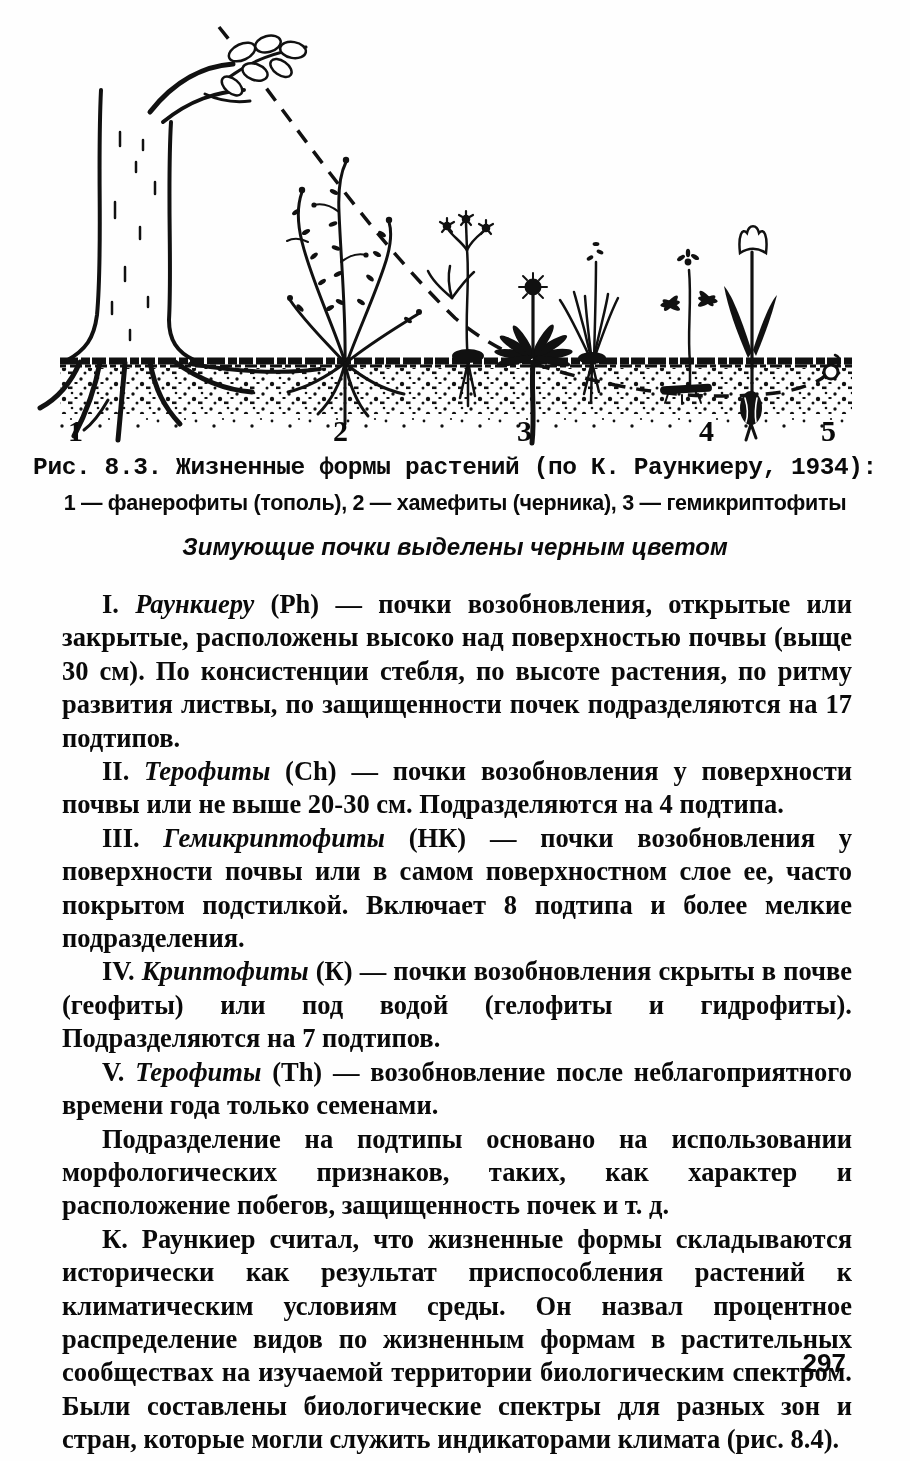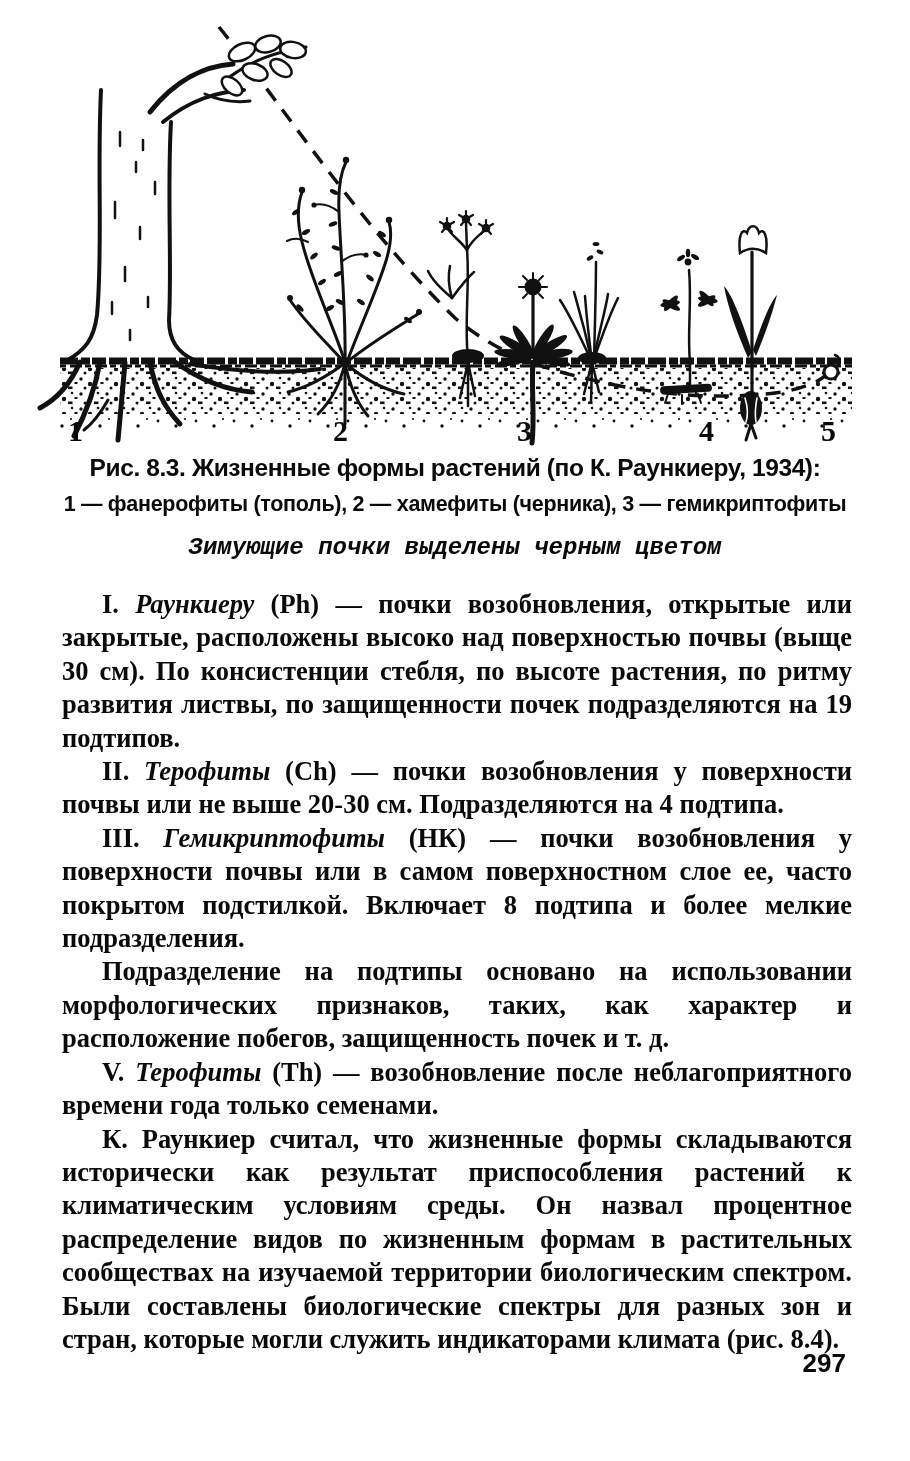--- a/index.html
+++ b/index.html
@@ -1,21 +1,21 @@
 <!DOCTYPE html>
 <html><head>
 <meta charset="utf-8">
 <style>
   html,body{margin:0;padding:0;background:#888;}
   .page{position:relative;width:910px;height:1461px;background:#fefefe;color:#0a0a0a;overflow:hidden;margin:0 auto;}
   .figure-wrap{width:910px;height:450px;}
-  .caption-title{margin-top:4px;text-align:center;font-family:Liberation Sans, sans-serif;font-weight:bold;font-size:24.5px;letter-spacing:-0.4px;}
+  .caption-title{margin-top:4px;text-align:center;font-family:Liberation Mono, monospace;font-weight:bold;font-size:24.5px;letter-spacing:-0.4px;}
   .legend{margin-top:8px;text-align:center;font-family:"Liberation Sans",sans-serif;font-weight:bold;font-size:21.5px;letter-spacing:-0.3px;line-height:29px;}
   .legend div{white-space:nowrap;}
-  .note{margin-top:15px;text-align:center;font-family:Liberation Mono, monospace;font-style:italic;font-weight:bold;font-size:24px;}
+  .note{margin-top:15px;text-align:center;font-family:Liberation Sans, sans-serif;font-style:italic;font-weight:bold;font-size:24px;}
   .body-text{margin:27px 58px 0 62px;font-family:"Liberation Serif",serif;font-weight:bold;font-size:26.5px;line-height:33.4px;text-align:justify;}
   .body-text p{margin:0;text-indent:40px;}
   .body-text i{font-weight:bold;}
   .page-number{position:absolute;top:1348px;right:64px;font-family:Liberation Sans, sans-serif;font-weight:bold;font-size:26px;}
   svg text{font-family:"Liberation Serif",serif;font-weight:bold;font-size:30px;fill:#0a0a0a;}
 </style>
 </head>
 <body>
 
 <div class="page">
@@ -242,23 +242,24 @@
 
   <div class="caption-title">Рис. 8.3. Жизненные формы растений (по К. Раункиеру, 1934):</div>
 
   <div class="legend">
     <div>1 — фанерофиты (тополь), 2 — хамефиты (черника), 3 — гемикриптофиты</div>
   </div>
 
   <div class="note">Зимующие почки выделены черным цветом</div>
 
   <div class="body-text">
-    <p><span>I. </span><i>Раункиеру</i><span> (Ph) — почки возобновления, открытые или закрытые, расположены высоко над поверхностью почвы (выще 30 см). По консистенции стебля, по высоте растения, по ритму развития листвы, по защищенности почек подразделяются на 19 подтипов.</span></p>
+    <p><span>I. </span><i>Раункиеру</i><span> (Ph) — почки возобновления, открытые или закрытые, расположены высоко над поверхностью почвы (выще 30 см). По консистенции стебля, по высоте растения, по ритму развития листвы, по защищенности почек подразделяются на 17 подтипов.</span></p>
     <p><span>II. </span><i>Терофиты</i><span> (Ch) — почки возобновления у поверхности почвы или не выше 20-30 см. Подразделяются на 4 подтипа.</span></p>
     <p><span>III. </span><i>Гемикриптофиты</i><span> (НК) — почки возобновления у поверхности почвы или в самом поверхностном слое ее, часто покрытом подстилкой. Включает 8 подтипа и более мелкие подразделения.</span></p>
+    <p><span>IV. </span><i>Криптофиты</i><span> (К) — почки возобновления скрыты в почве (геофиты) или под водой (гелофиты и гидрофиты). Подразделяются на 7 подтипов.</span></p>
+    <p><span>V. </span><i>Терофиты</i><span> (Th) — возобновление после неблагоприятного времени года только семенами.</span></p>
     <p><span></span><i></i><span>Подразделение на подтипы основано на использовании морфологических признаков, таких, как характер и расположение побегов, защищенность почек и т. д.</span></p>
-    <p><span>V. </span><i>Терофиты</i><span> (Th) — возобновление после неблагоприятного времени года только семенами.</span></p>
     <p><span></span><i></i><span>К. Раункиер считал, что жизненные формы складываются исторически как результат приспособления растений к климатическим условиям среды. Он назвал процентное распределение видов по жизненным формам в растительных сообществах на изучаемой территории биологическим спектром. Были составлены биологические спектры для разных зон и стран, которые могли служить индикаторами климата (рис. 8.4).</span></p>
   </div>
 
   <div class="page-number">297</div>
 
 </div>
 
 </body></html>

